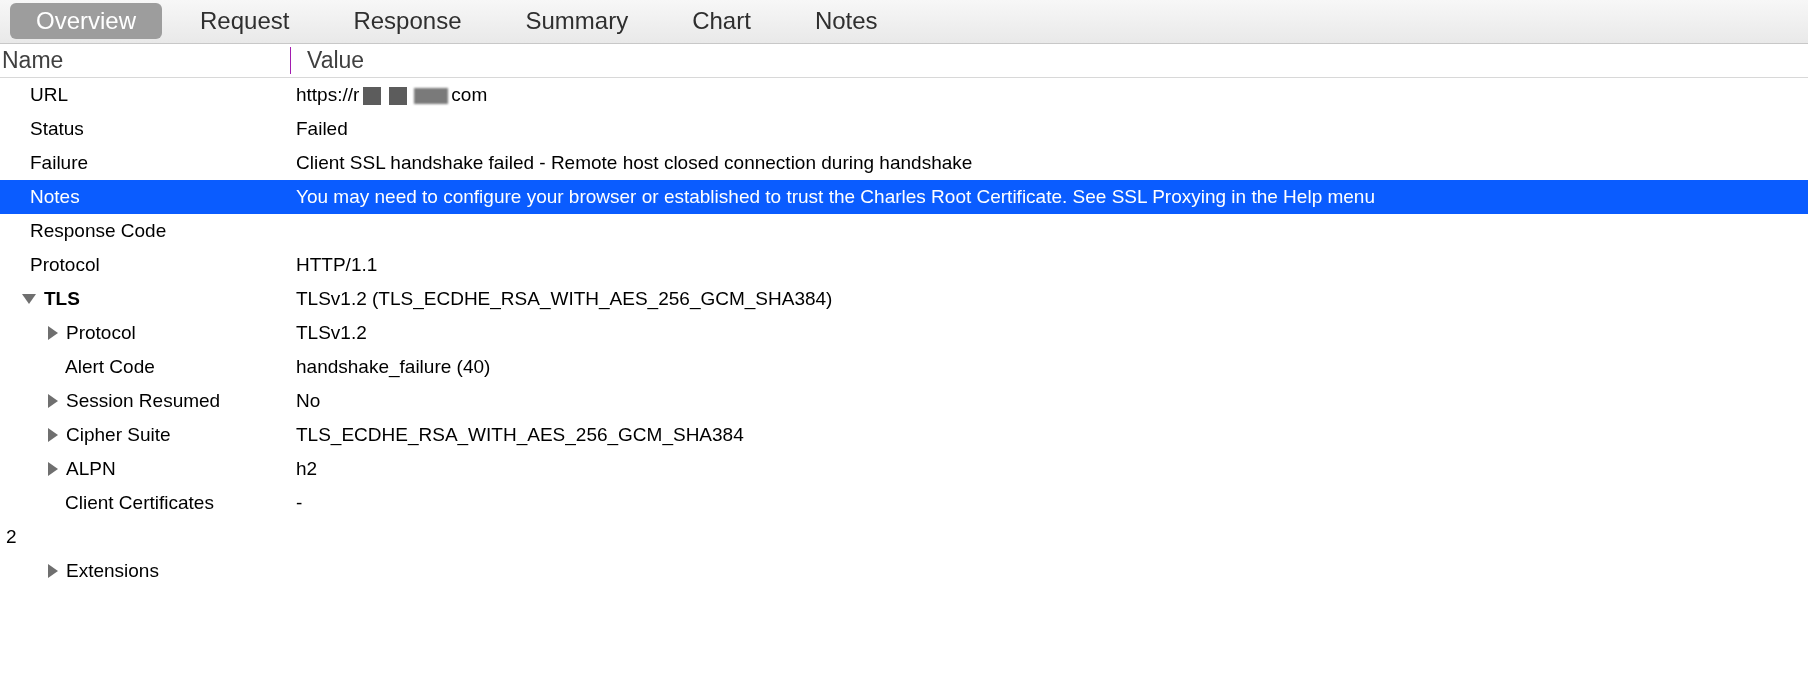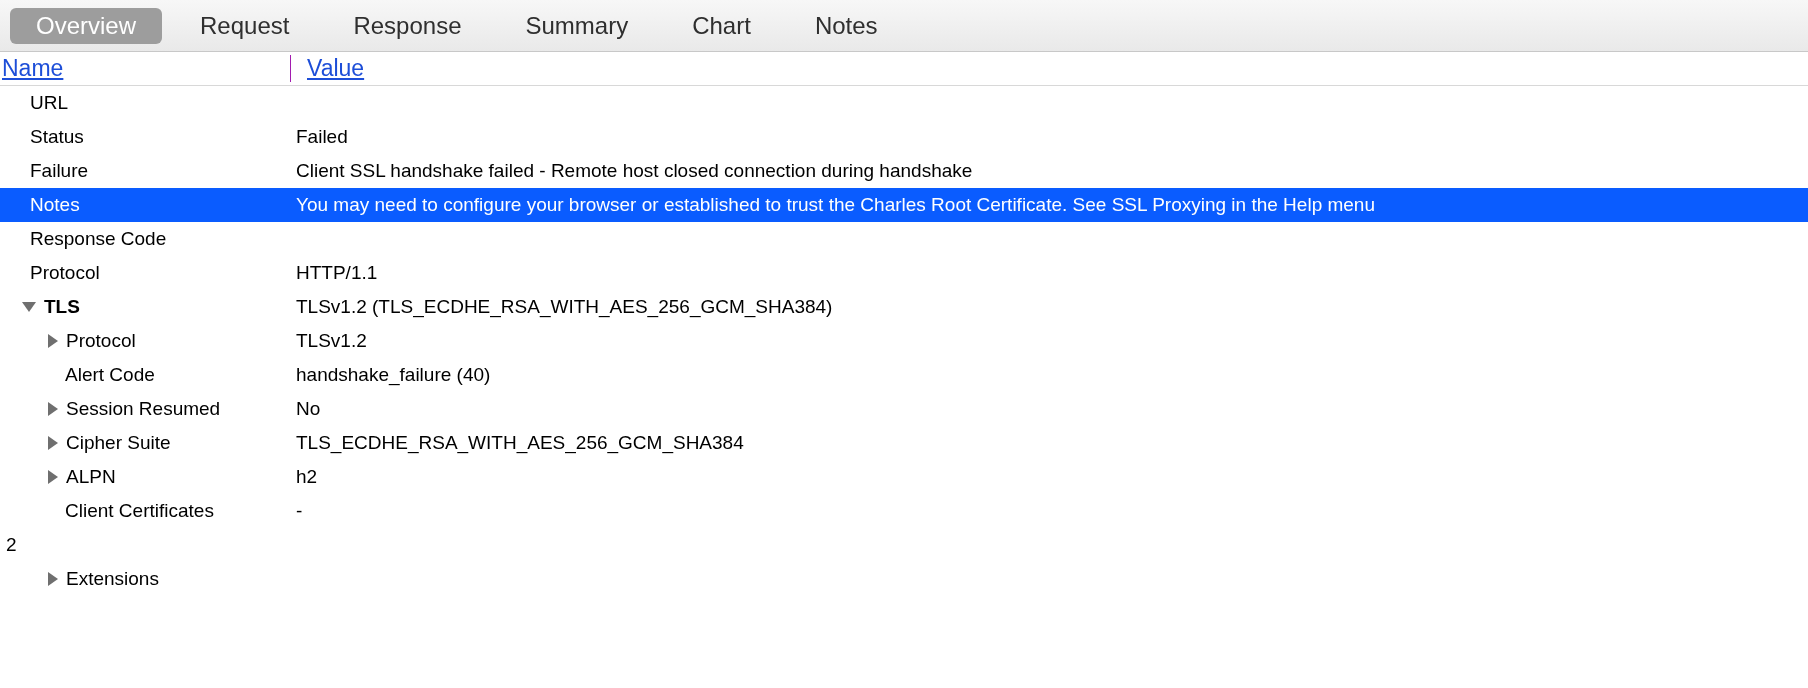--- a/index.html
+++ b/index.html
@@ -1,45 +1,44 @@
 <!DOCTYPE html>
 <html><head>
   <meta charset="utf-8">
   <style>
     * { box-sizing: border-box; margin: 0; padding: 0; }
     html, body { width: 100%; height: 100%; font-family: -apple-system, "Helvetica Neue", Arial, sans-serif; font-size: 24px; color: #000; background: #fff; }
     body { overflow: hidden; }
     .tabbar {
-      display: flex; align-items: center;
+      display: flex; align-items: flex-end;
       background: linear-gradient(#f7f7f7, #e9e9e9);
       border-bottom: 1px solid #c8c8c8;
-      height: 52px;
+      height: 44px;
       padding-left: 4px;
     }
     .tab {
       padding: 4px 26px;
       margin: 4px 6px;
       border-radius: 6px;
       color: #2f2f2f;
       cursor: default;
       user-select: none;
       white-space: nowrap;
     }
     .tab.active {
       background: #9d9d9d;
       color: #fff;
     }
     .headers {
       display: flex;
       align-items: center;
       height: 34px;
       border-bottom: 1px solid #d8d8d8;
-      color: #1d4ed8;
+      color: #404040;
       font-size: 23px;
-      text-decoration: underline;
     }
     .col-name { width: 290px; padding-left: 2px; }
     .col-value { flex: 1; padding-left: 16px; border-left: 1px solid #a21caf; }
     .rows { width: 100%; }
     .row {
       display: flex;
       align-items: center;
       height: 34px;
       font-size: 19px;
       white-space: nowrap;
@@ -91,20 +90,23 @@
   <div class="col-name">Name</div>
   <div class="col-value">Value</div>
 </div>
 
 <div class="rows">
 
   <div class="row">
     <div class="name indent1">
         <span>URL</span>
       </div>
+    <div class="value">
+      <span>https://r</span><span class="redact"></span><span class="redact"></span><span class="redact2"></span><span>com</span>
+    </div>
   </div>
 
   <div class="row">
     <div class="name indent1">
         <span>Status</span>
       </div>
     <div class="value">Failed</div>
   </div>
 
   <div class="row">

